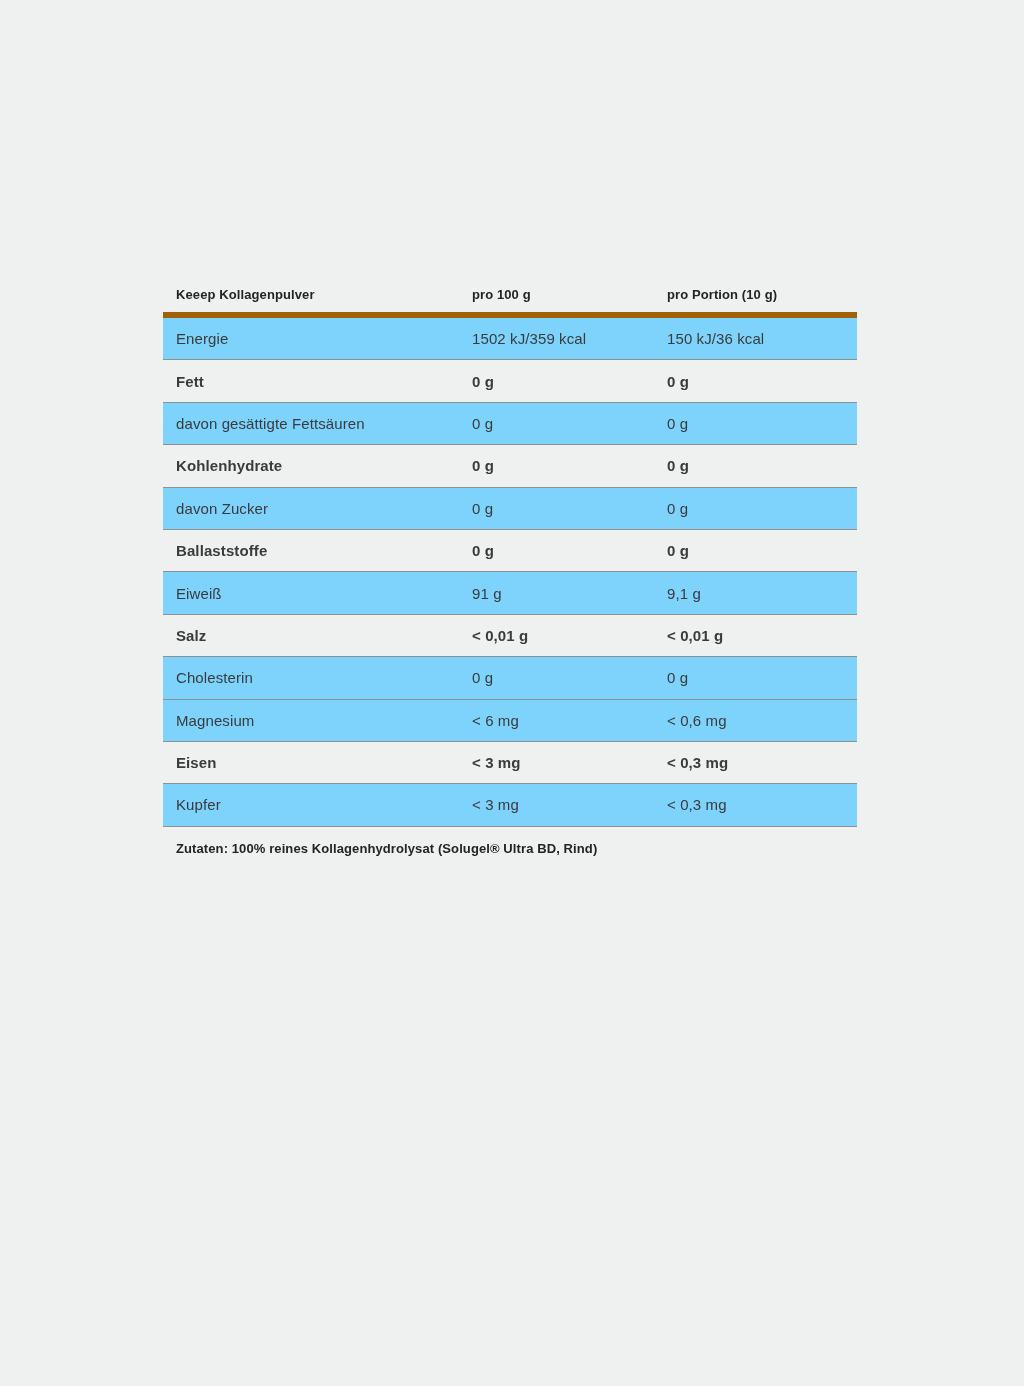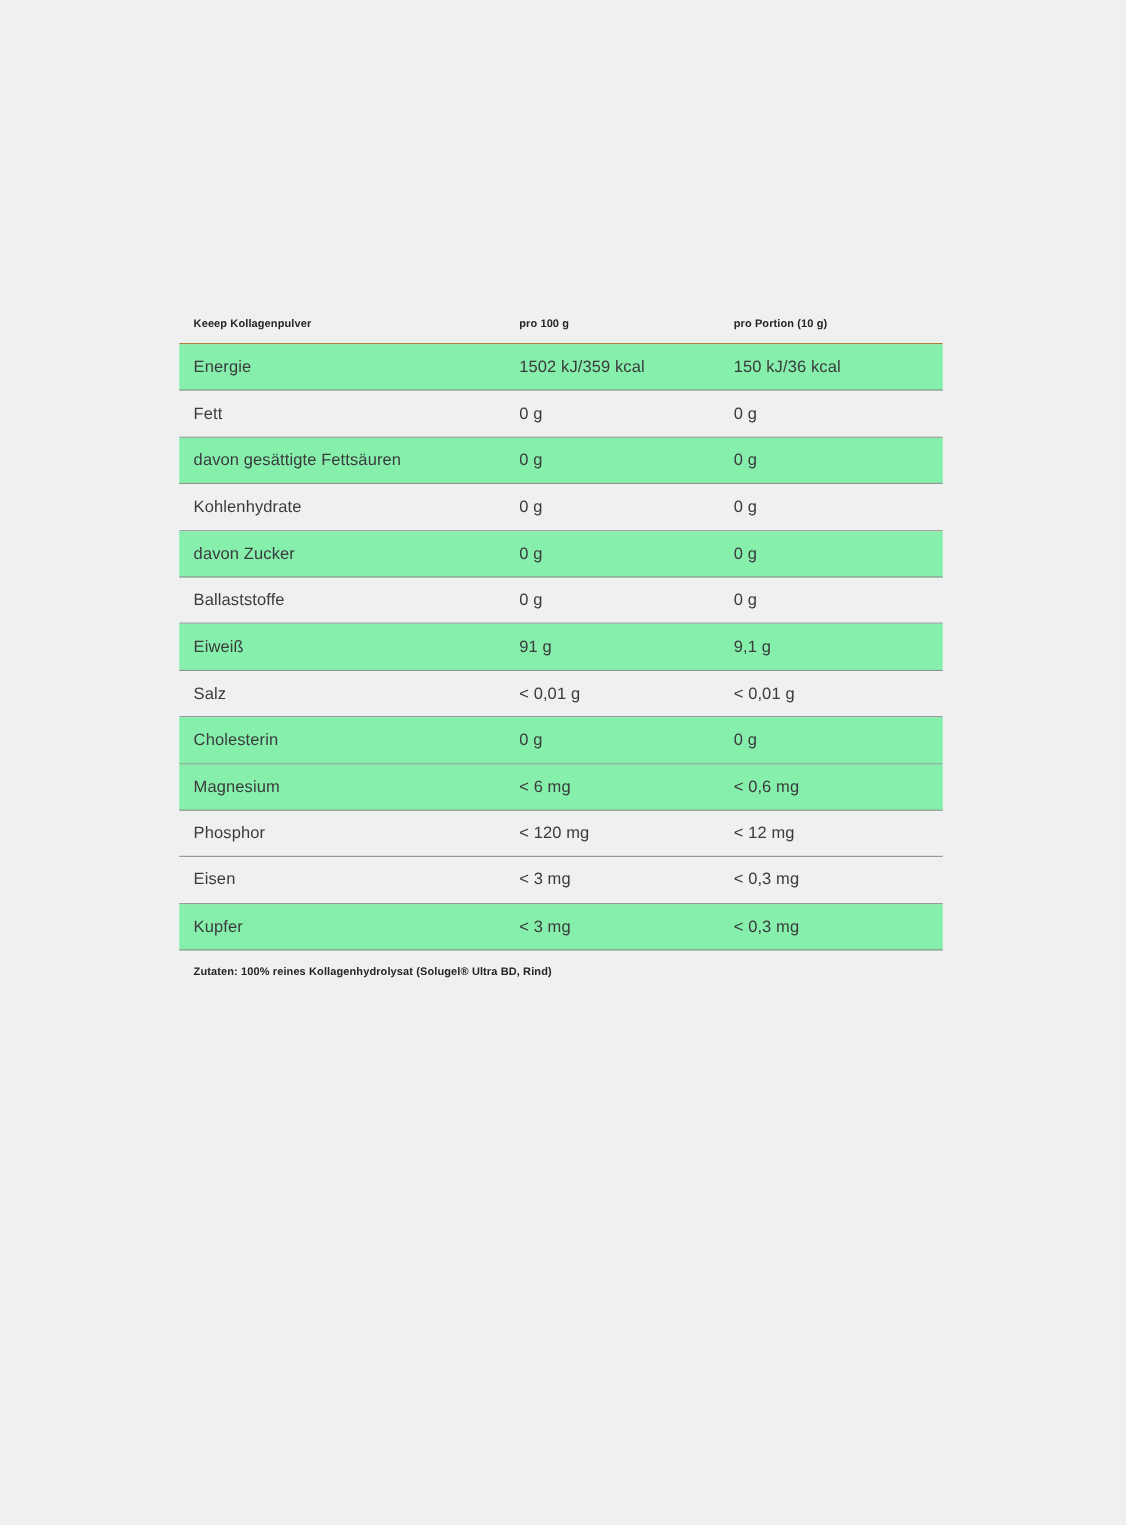--- a/index.html
+++ b/index.html
@@ -19,47 +19,48 @@
     left: 163px;
     top: 277px;
     width: 694px;
   }
   .header-row {
     display: grid;
     grid-template-columns: 296px 195px 1fr;
     padding-left: 13px;
     height: 35px;
     align-items: center;
-    border-bottom: 1px solid #a16207;
-    font-size: 10px;
+    border-bottom: 6px solid #a16207;
+    font-size: 13px;
     font-weight: 700;
     color: #232426;
     letter-spacing: 0.1px;
   }
   .row {
     display: grid;
     grid-template-columns: 296px 195px 1fr;
     padding-left: 13px;
     height: 41.4px;
     align-items: center;
     border-bottom: 1px solid #8f9090;
     font-size: 15px;
     font-weight: 400;
     color: #3a3b3c;
     letter-spacing: 0.1px;
   }
   .row-dark {
-    background: #86efac;
+    background: #7dd3fc;
   }
   .row-light {
     background: transparent;
+    font-weight: bold;
   }
   .ingredients {
     padding: 14px 0 0 13px;
-    font-size: 10px;
+    font-size: 13px;
     font-weight: 700;
     color: #232426;
     letter-spacing: 0.1px;
   }
   .cell {
     overflow: hidden;
     white-space: nowrap;
   }
 </style>
 </head>
@@ -118,25 +119,20 @@
     <div class="cell">Cholesterin</div>
     <div class="cell">0 g</div>
     <div class="cell">0 g</div>
   </div>
       <div class="row row-dark">
     <div class="cell">Magnesium</div>
     <div class="cell">&lt; 6 mg</div>
     <div class="cell">&lt; 0,6 mg</div>
   </div>
       <div class="row row-light">
-    <div class="cell">Phosphor</div>
-    <div class="cell">&lt; 120 mg</div>
-    <div class="cell">&lt; 12 mg</div>
-  </div>
-      <div class="row row-light">
     <div class="cell">Eisen</div>
     <div class="cell">&lt; 3 mg</div>
     <div class="cell">&lt; 0,3 mg</div>
   </div>
       <div class="row row-dark">
     <div class="cell">Kupfer</div>
     <div class="cell">&lt; 3 mg</div>
     <div class="cell">&lt; 0,3 mg</div>
   </div>
     </div>

